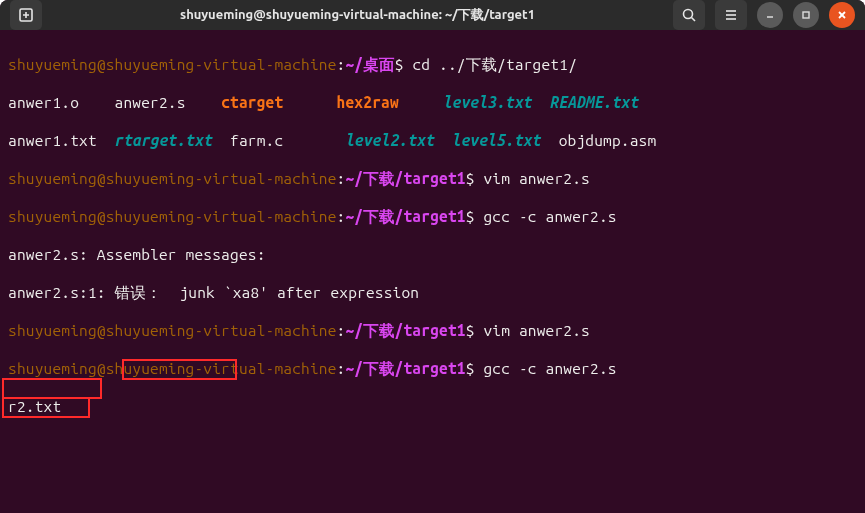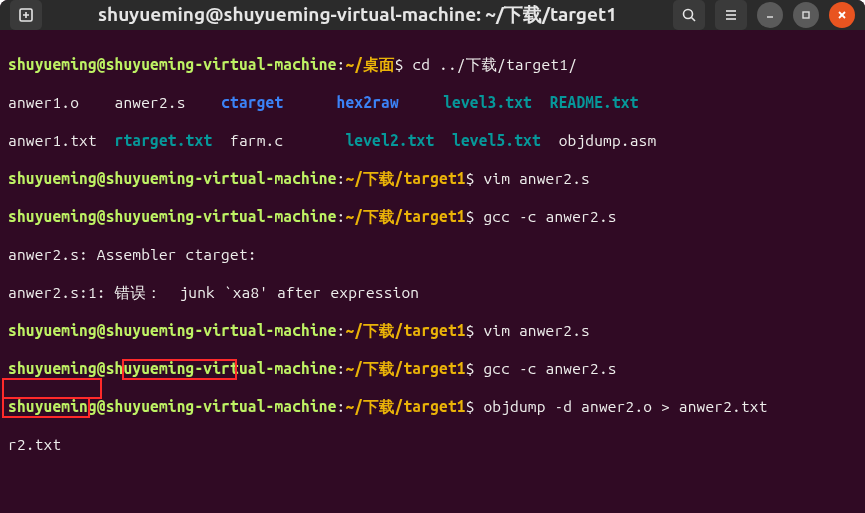--- a/index.html
+++ b/index.html
@@ -21,21 +21,21 @@
   }
   .titlebar {
     height: 42px;
     background: #2b2b2b;
     display: flex;
     align-items: center;
     padding: 0 10px;
     gap: 8px;
     color: #e6e6e6;
     font-family: "Ubuntu", sans-serif;
-    font-size: 19px;
+    font-size: 13px;
   }
   .tb-left, .tb-right { display: flex; align-items: center; gap: 10px; }
   .tb-title { flex: 1; text-align: center; font-weight: 600; white-space: nowrap; overflow: hidden; text-overflow: ellipsis; }
   .tb-btn {
     width: 32px; height: 30px;
     display: flex; align-items: center; justify-content: center;
     border-radius: 5px;
     background: #3a3a3a;
     color: #e6e6e6;
   }
@@ -54,25 +54,25 @@
     background: #300a24;
     padding: 6px 8px 4px 8px;
     font-size: 15.5px;
     line-height: 19px;
     color: #d0d0d0;
     white-space: pre;
     letter-spacing: 0.2px;
     position: relative;
   }
   .ln { display: block; } 
-  .green2 { color: #bef264; font-weight: bold; }
+  .green2 { color: #a16207; font-weight: normal; }
   .white  { color: #eeeeec; }
-  .blue   { color: #eab308; font-weight: bold; }
-  .teal   { color: #06989a; font-weight: bold; }
-  .exec   { color: #3b82f6; font-weight: bold; }
+  .blue   { color: #d946ef; font-weight: bold; }
+  .teal   { color: #06989a; font-weight: bold; font-style: italic; }
+  .exec   { color: #f97316; font-weight: bold; }
 
   
   .hl {
     position: absolute;
     border: 2px solid #ff2a2a;
     background: transparent;
     pointer-events: none;
   }
 </style>
 </head>
@@ -123,25 +123,24 @@
       </div>
     </div>
   </div>
 
   <div class="term">
 <span class="ln"><span class="green2">shuyueming@shuyueming-virtual-machine</span><span class="white">:</span><span class="blue">~/桌面</span><span class="white">$</span> <span class="white">cd ../下载/target1/</span></span>
 <span class="ln"><span class="white">anwer1.o</span>    <span class="white">anwer2.s</span>    <span class="exec">ctarget</span>      <span class="exec">hex2raw</span>     <span class="teal">level3.txt</span>  <span class="teal">README.txt</span></span>
 <span class="ln"><span class="white">anwer1.txt</span>  <span class="teal">rtarget.txt</span>  <span class="white">farm.c</span>       <span class="teal">level2.txt</span>  <span class="teal">level5.txt</span>  <span class="white">objdump.asm</span></span>
 <span class="ln"><span class="green2">shuyueming@shuyueming-virtual-machine</span><span class="white">:</span><span class="blue">~/下载/target1</span><span class="white">$</span> <span class="white">vim anwer2.s</span></span>
 <span class="ln"><span class="green2">shuyueming@shuyueming-virtual-machine</span><span class="white">:</span><span class="blue">~/下载/target1</span><span class="white">$</span> <span class="white">gcc -c anwer2.s</span></span>
-<span class="ln white">anwer2.s: Assembler ctarget:</span>
+<span class="ln white">anwer2.s: Assembler messages:</span>
 <span class="ln white">anwer2.s:1: 错误：  junk `xa8' after expression</span>
 <span class="ln"><span class="green2">shuyueming@shuyueming-virtual-machine</span><span class="white">:</span><span class="blue">~/下载/target1</span><span class="white">$</span> <span class="white">vim anwer2.s</span></span>
 <span class="ln"><span class="green2">shuyueming@shuyueming-virtual-machine</span><span class="white">:</span><span class="blue">~/下载/target1</span><span class="white">$</span> <span class="white">gcc -c anwer2.s</span></span>
-<span class="ln"><span class="green2">shuyueming@shuyueming-virtual-machine</span><span class="white">:</span><span class="blue">~/下载/target1</span><span class="white">$</span> <span class="white">objdump -d anwer2.o &gt; anwer2.txt</span></span>
 <span class="ln white">r2.txt</span>
 
 
 
 
 
 
 
     
     <div class="hl" style="left:122px; top:329px; width:115px; height:21px;"></div>

